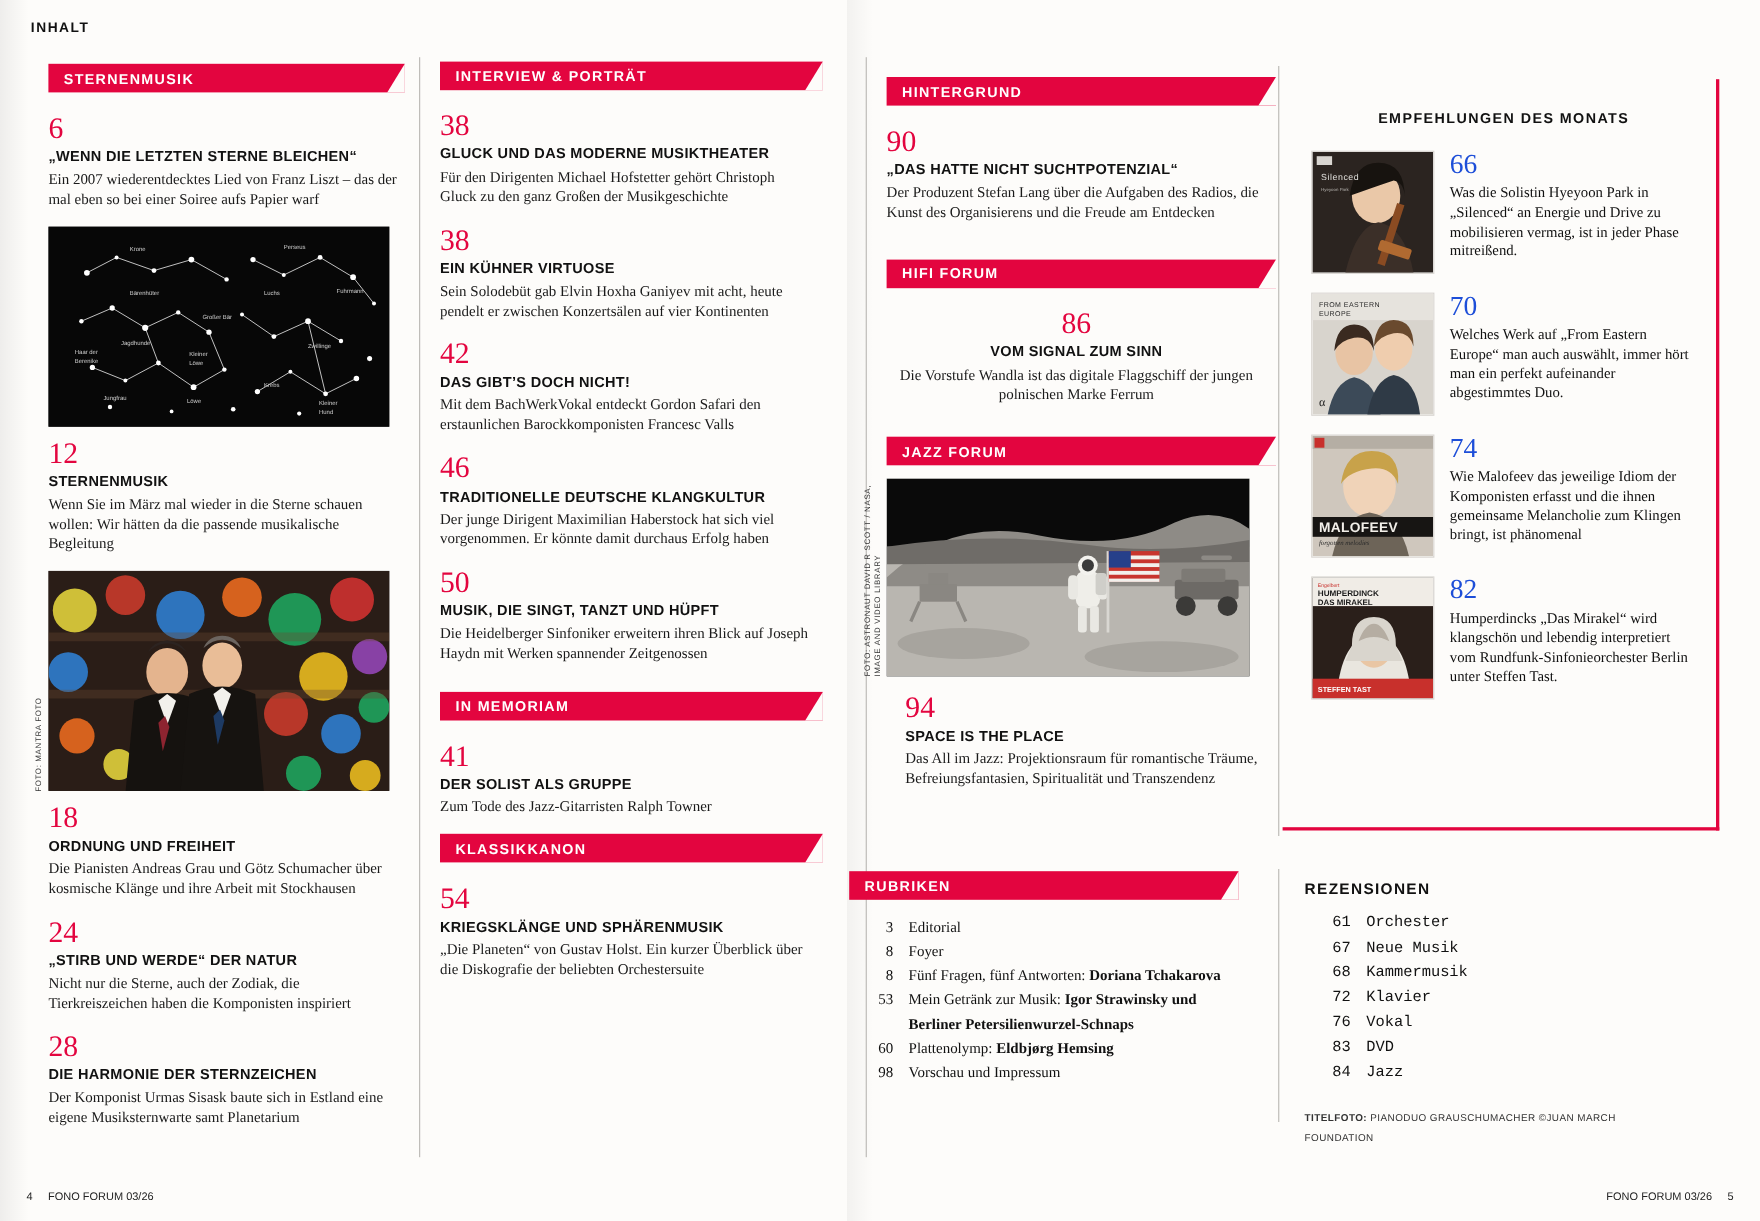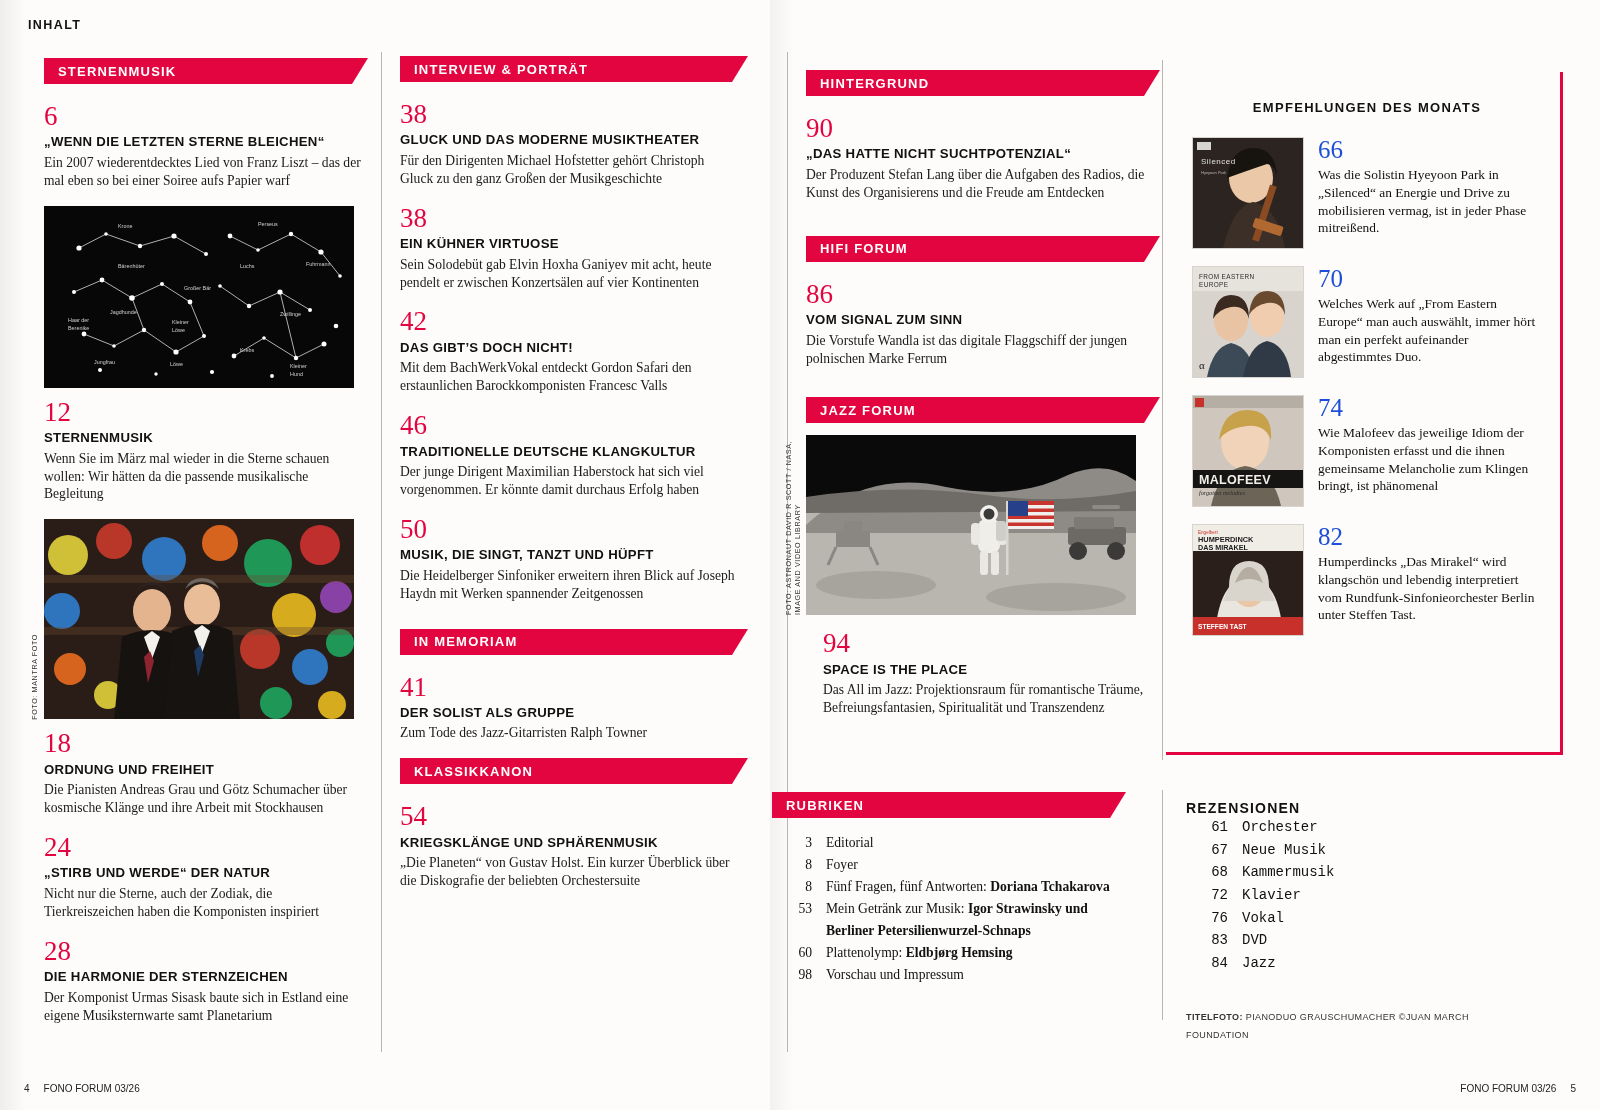--- a/index.html
+++ b/index.html
@@ -108,21 +108,21 @@
   .empf-frame{position:absolute;left:1166px;top:72px;width:394px;height:680px;
     border-right:3px solid #e3053f;border-bottom:3px solid #e3053f;pointer-events:none;}
 
   .rubriken-list{font-family:"Liberation Serif", serif;font-size:13.6px;line-height:1.62;}
   .rubriken-list .row{display:flex;}
   .rubriken-list .rn{width:40px;text-align:right;padding-right:14px;flex:0 0 40px;}
   .rubriken-list b{font-weight:bold;}
 
   .rez-title{
     font-family:"Liberation Sans", sans-serif;
-    font-size:14px;font-weight:bold;letter-spacing:1.2px;color:#111;
+    font-size:14px;font-weight:bold;letter-spacing:1.2px;color:#111;margin-bottom:12px;
   }
   .rez-list{font-family:Liberation Mono, monospace;font-size:14px;line-height:1.62;}
   .rez-list .row{display:flex;}
   .rez-list .rn{width:42px;text-align:right;padding-right:14px;flex:0 0 42px;}
 
   .titelfoto{
     font-family:"Liberation Sans", sans-serif;
     font-size:9px;letter-spacing:0.4px;color:#333;
   }
   .titelfoto b{font-weight:bold;}
@@ -362,21 +362,21 @@
     </div>
     <div class="entry" style="margin-bottom:34px;">
       <div class="num">90</div>
       <div class="etitle">„DAS HATTE NICHT SUCHTPOTENZIAL“</div>
       <div class="edesc">Der Produzent Stefan Lang über die Aufgaben des Radios, die Kunst des Organisierens und die Freude am Entdecken</div>
     </div>
 
     <div class="banner w3">
       <span>HIFI FORUM</span>
     </div>
-    <div class="entry" style="margin-bottom:30px;">
+    <div class="entry" style="margin-bottom:30px;text-align:center;">
       <div class="num">86</div>
       <div class="etitle">VOM SIGNAL ZUM SINN</div>
       <div class="edesc">Die Vorstufe Wandla ist das digitale Flaggschiff der jungen polnischen Marke Ferrum</div>
     </div>
 
     <div class="banner w3" style="margin-bottom:12px;">
       <span>JAZZ FORUM</span>
     </div>
 
     <div class="imgbox">

